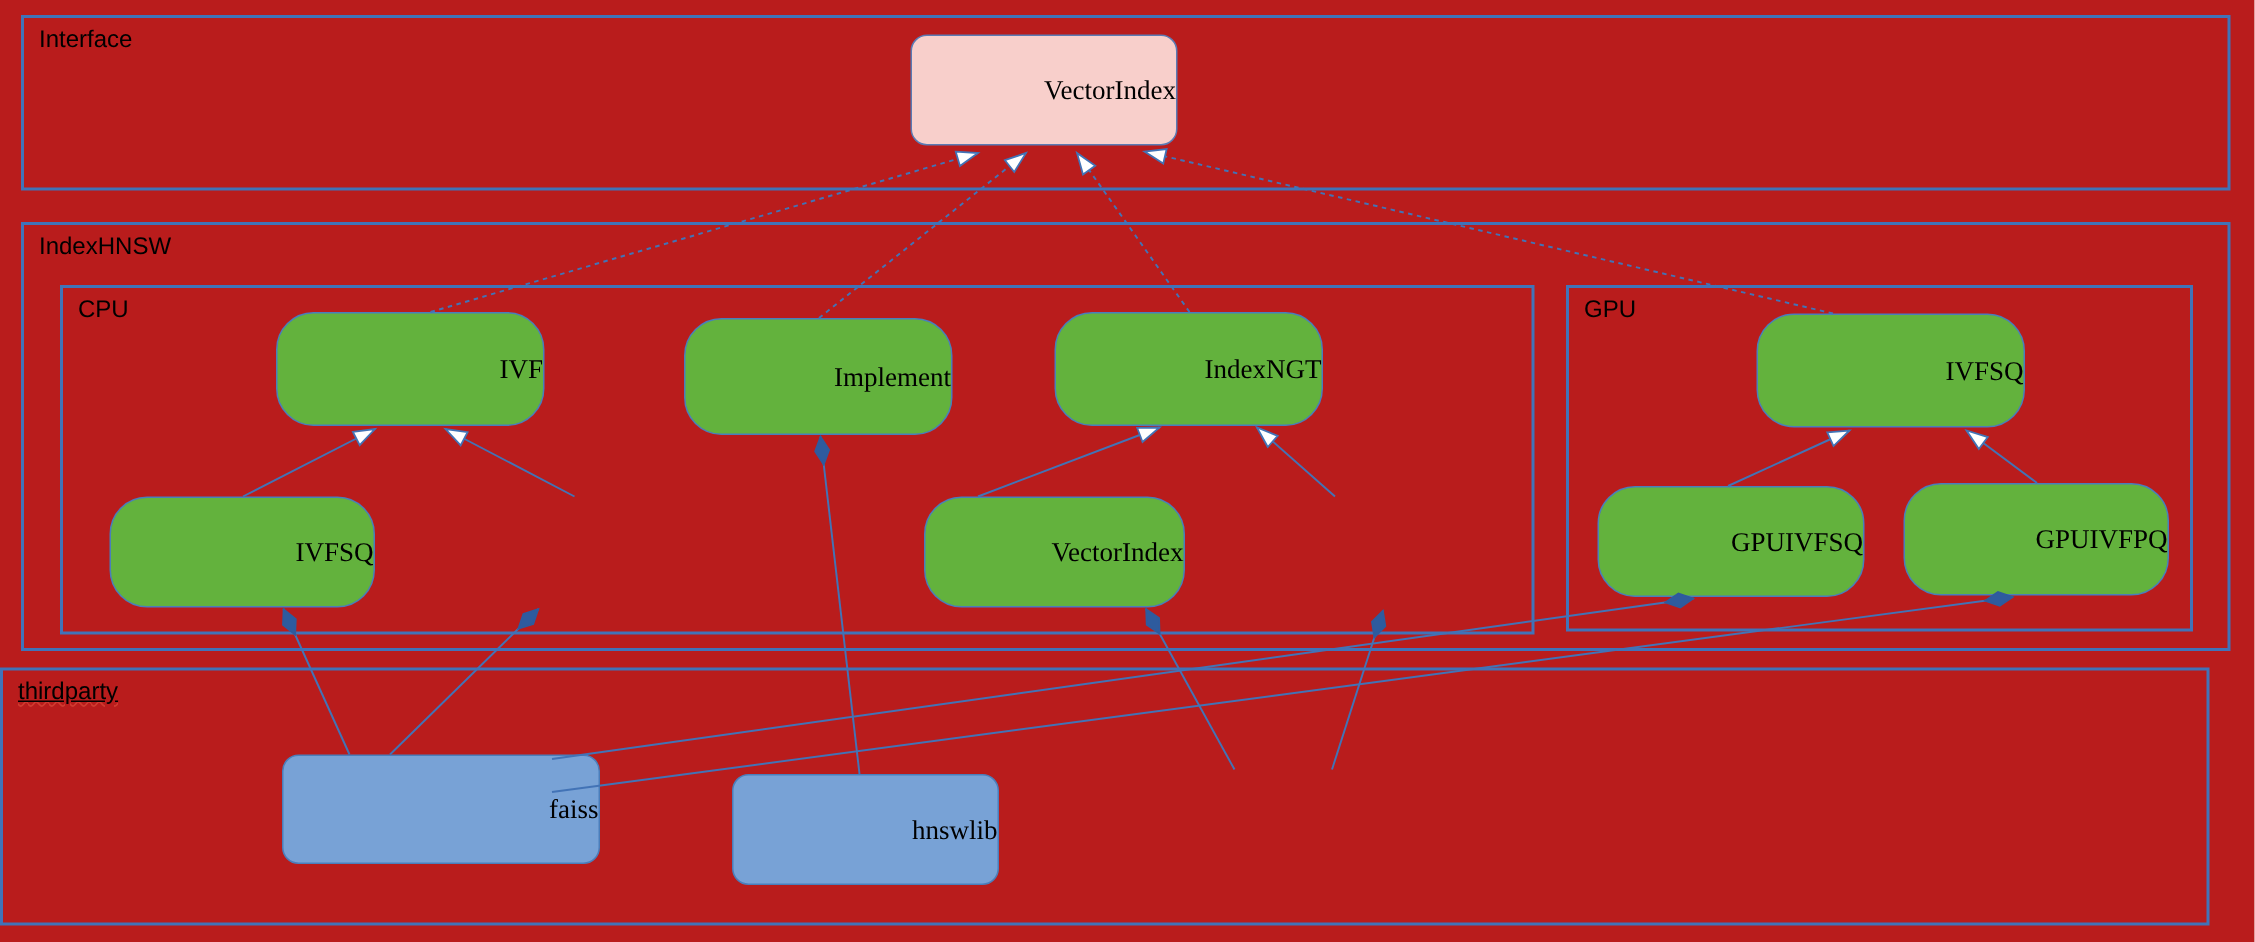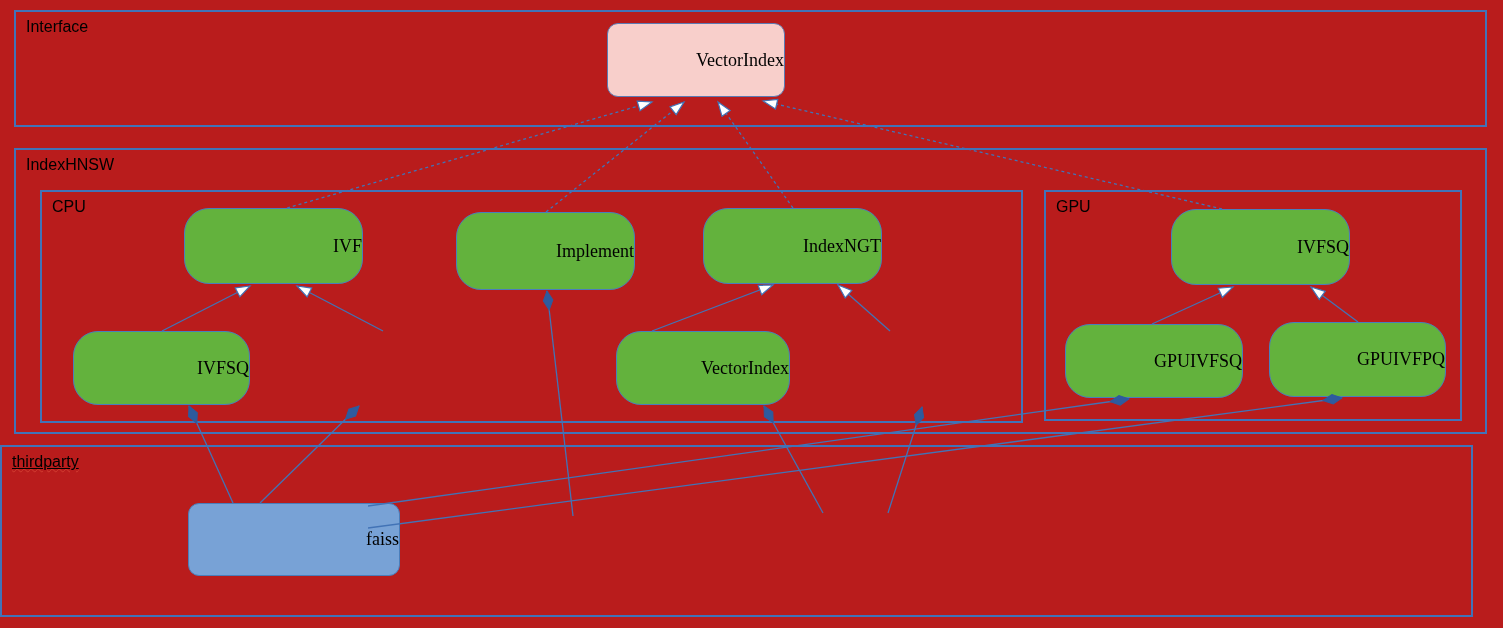--- a/index.html
+++ b/index.html
@@ -119,20 +119,23 @@
   </div>
 
   <div class="node green" style="left:1269px;top:322px;width:177px;height:75px">
     <span>GPUIVFPQ</span>
   </div>
 
   <div class="node blue" style="left:188px;top:503px;width:212px;height:73px">
     <span>faiss</span>
   </div>
 
+  <div class="node blue" style="left:488px;top:516px;width:178px;height:74px">
+    <span>hnswlib</span>
+  </div>
 
 
   <svg class="edges" width="1503" height="628" viewBox="0 0 1503 628">
     <defs>
       <marker id="arrowOpen" markerUnits="userSpaceOnUse" markerWidth="18" markerHeight="14" refX="15" refY="6" orient="auto">
         <path class="arrowhead" d="M1,1 L15,6 L1,11 Z"></path>
       </marker>
       <marker id="diamondFull" markerUnits="userSpaceOnUse" markerWidth="22" markerHeight="12" refX="20" refY="6" orient="auto">
         <path class="diamondhead" d="M1,6 L10.5,1.2 L20,6 L10.5,10.8 Z"></path>
       </marker>

